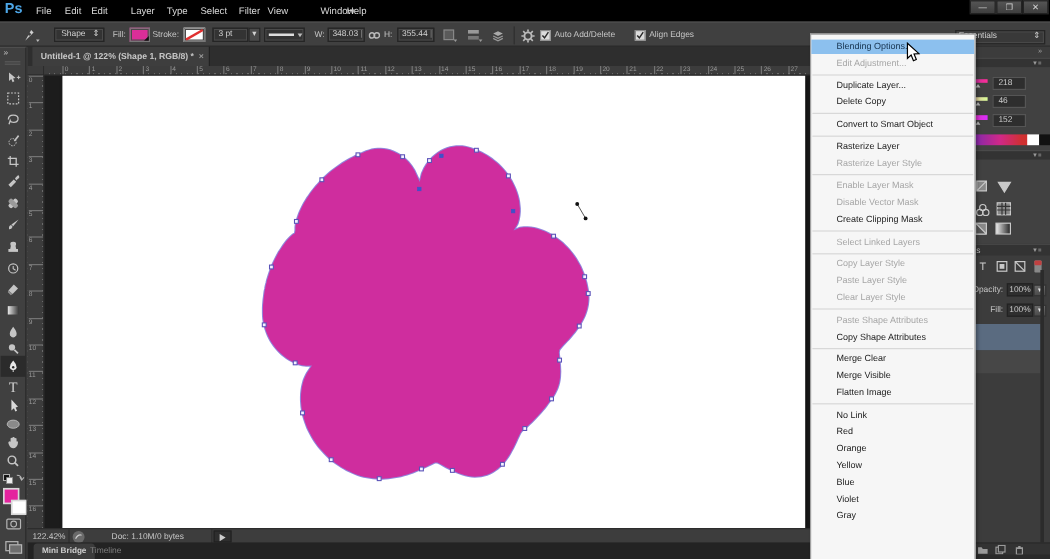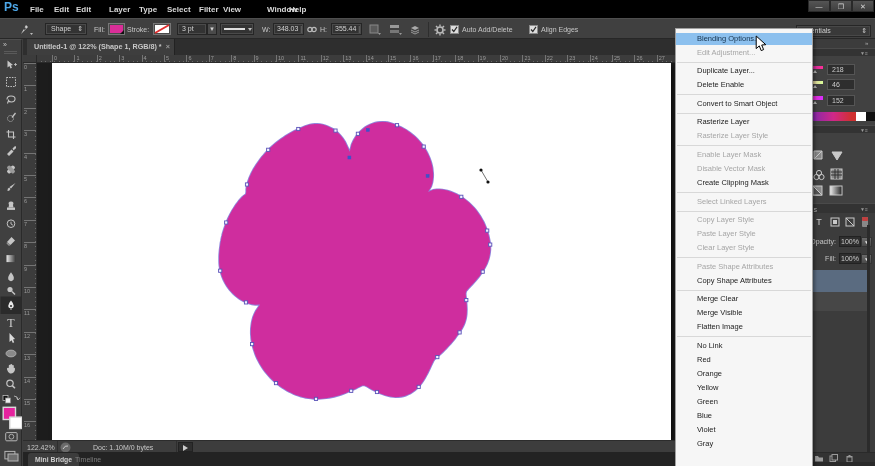--- a/index.html
+++ b/index.html
@@ -1,20 +1,20 @@
 <!DOCTYPE html>
 <html><head><meta charset="utf-8">
 <style>
 * { margin:0; padding:0; box-sizing:border-box; }
 html,body { width:875px; height:466px; overflow:hidden; }
 body { font-family:"Liberation Sans",sans-serif; background:#3e3e3e; position:relative; }
 .abs { position:absolute; }
 
 #menubar { left:0; top:0; width:875px; height:18px; background:#000000; color:#d8d8d8; font-size:8px; }
-#menubar .m { position:absolute; top:4.5px;font-weight:bold; }
+#menubar .m { position:absolute; top:4.5px; }
 #pslogo { position:absolute; left:4px; top:0px; color:#4da7e8; font-size:12px; font-weight:bold; letter-spacing:0px; }
 #winbtns { position:absolute; right:0; top:0; width:67px; height:12px; }
 #winbtns .wb { position:absolute; top:0; width:22px; height:12px; background:linear-gradient(#555,#3e3e3e); border:1px solid #292929; color:#d8d8d8; font-size:7px; text-align:center; line-height:11px; }
 
 #optbar { left:0; top:18px; width:875px; height:21px; background:#404040; border-top:1px solid #4e4e4e; border-bottom:1px solid #272727; color:#cfcfcf; font-size:7px; }
 .obox { position:absolute; top:4px; height:12px; background:#333; border:1px solid #252525; box-shadow:0 0 0 1px #4a4a4a inset; color:#d2d2d2; font-size:7px; line-height:10px; }
 .olabel { position:absolute; top:7px; font-size:7px; color:#c6c6c6; }
 .checkbox { position:absolute; top:6px; width:9px; height:9px; background:#dcdcdc; border:1px solid #8a8a8a; }
 
 #tabbar { left:23px; top:39px; width:653px; height:29px; background:#2e2e2e; }
@@ -454,21 +454,21 @@
 </svg>
     </div>
     <div class="abs" style="left:0;top:423px;width:199px;height:4px;background:#2a2a2a"></div>
   </div>
 
 <div class="abs" id="ctxmenu">
     <div class="mi hl">Blending Options...</div>
     <div class="mi dis">Edit Adjustment...</div>
     <div class="msep"></div>
     <div class="mi">Duplicate Layer...</div>
-    <div class="mi">Delete Enable</div>
+    <div class="mi">Delete Copy</div>
     <div class="msep"></div>
     <div class="mi">Convert to Smart Object</div>
     <div class="msep"></div>
     <div class="mi">Rasterize Layer</div>
     <div class="mi dis">Rasterize Layer Style</div>
     <div class="msep"></div>
     <div class="mi dis">Enable Layer Mask</div>
     <div class="mi dis">Disable Vector Mask</div>
     <div class="mi">Create Clipping Mask</div>
     <div class="msep"></div>
@@ -482,20 +482,19 @@
     <div class="mi">Copy Shape Attributes</div>
     <div class="msep"></div>
     <div class="mi">Merge Clear</div>
     <div class="mi">Merge Visible</div>
     <div class="mi">Flatten Image</div>
     <div class="msep"></div>
     <div class="mi">No Link</div>
     <div class="mi">Red</div>
     <div class="mi">Orange</div>
     <div class="mi">Yellow</div>
-    <div class="mi">Green</div>
     <div class="mi">Blue</div>
     <div class="mi">Violet</div>
     <div class="mi">Gray</div>
   </div>
 <svg id="cursor" width="12" height="17" viewBox="0 0 12 17">
   <path d="M1.2 1 L1.2 13.6 L4.3 10.9 L6.2 15.6 L8.6 14.6 L6.7 10 L10.8 9.7 Z" fill="#fff" stroke="#000" stroke-width="1"></path>
 </svg>
 
 </body></html>

